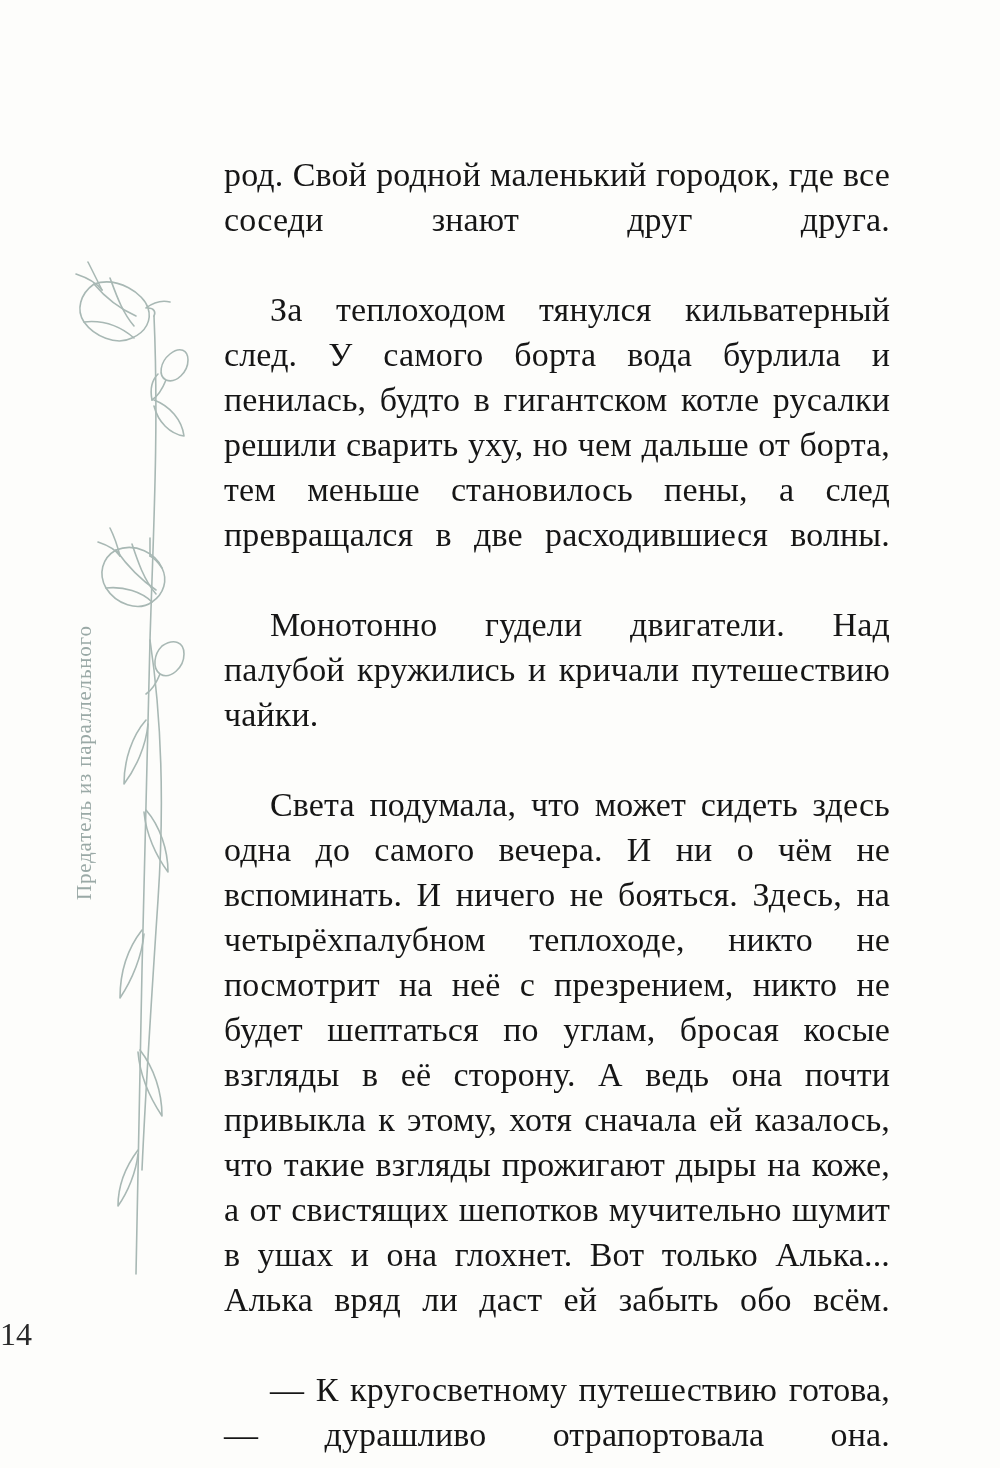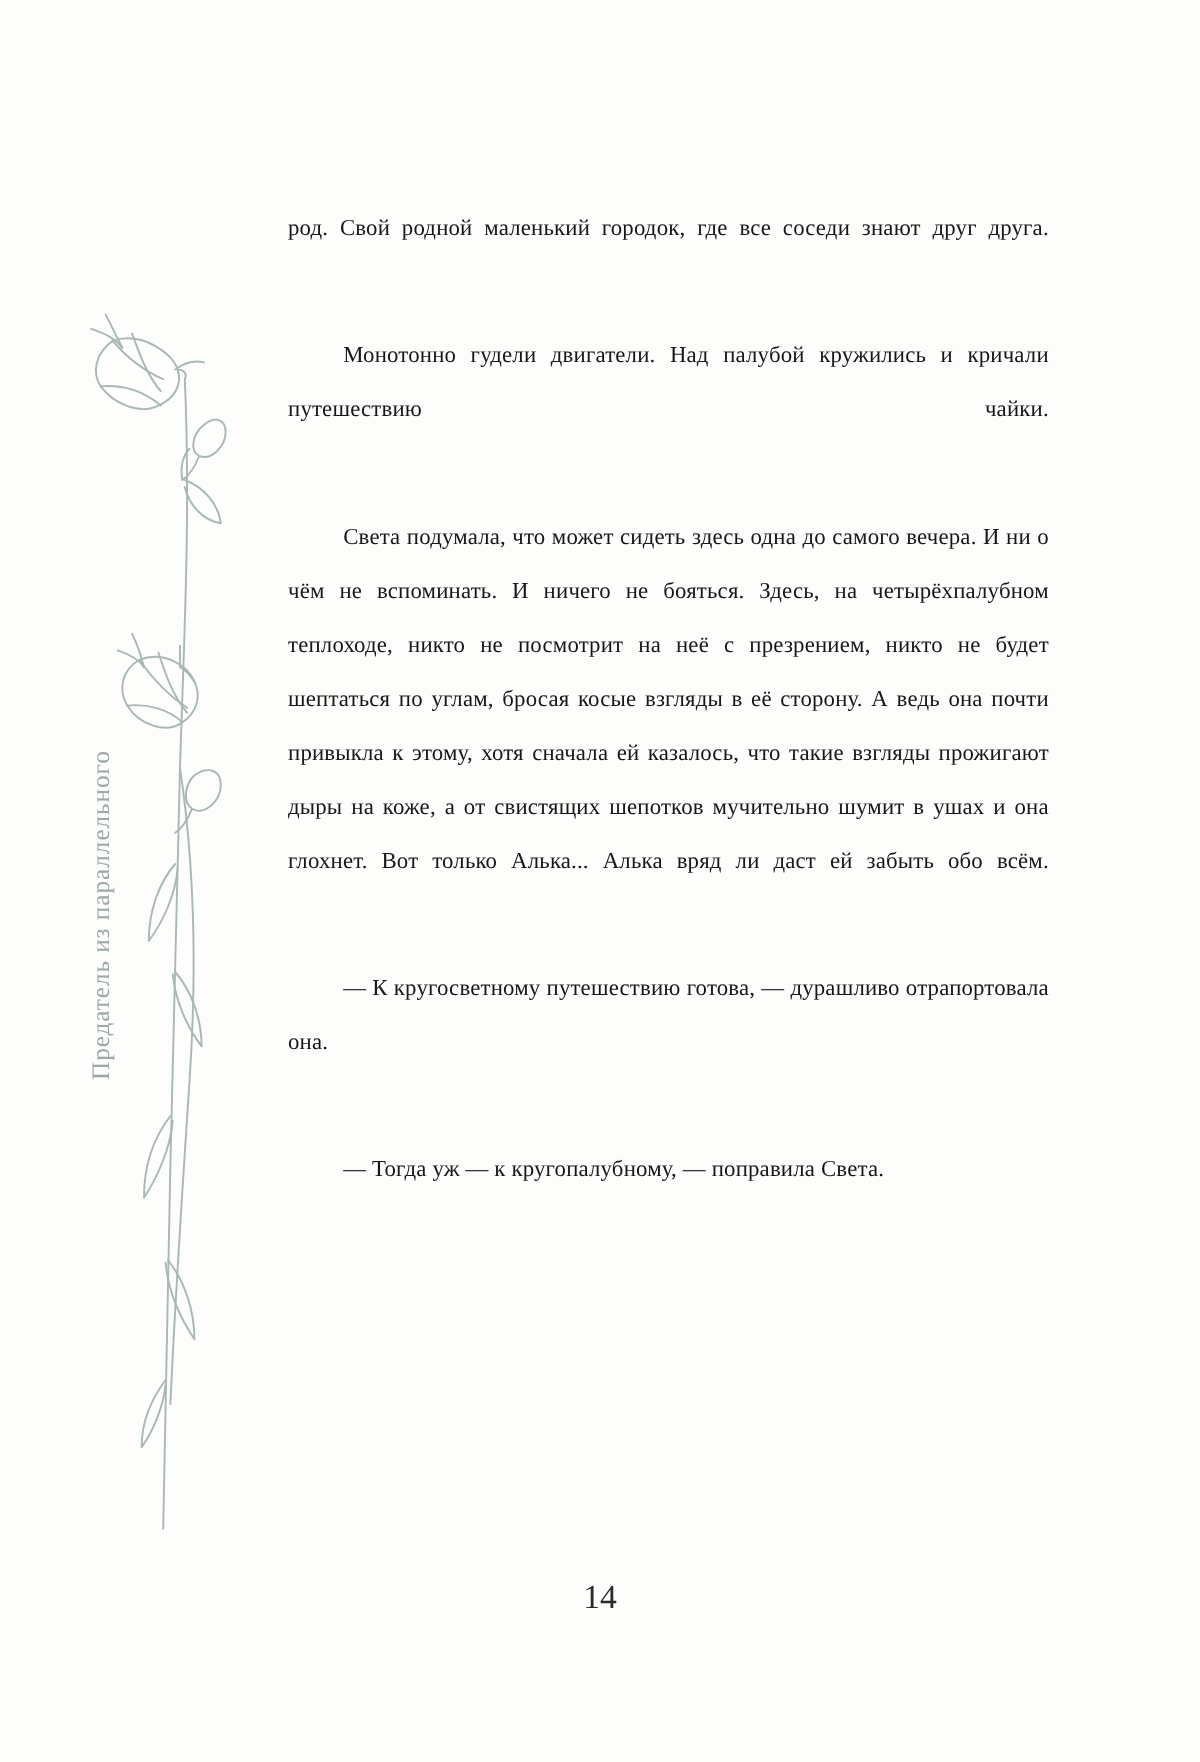--- a/index.html
+++ b/index.html
@@ -54,22 +54,22 @@
 
   
   .text-column {
     position: absolute;
     left: 224px;
     top: 152px;
     width: 666px;
   }
 
   .text-column p {
-    margin: 16px;
-    font-size: 19px;
+    margin: 0;
+    font-size: 34px;
     line-height: 45px;
     text-align: justify;
     text-justify: inter-word;
     letter-spacing: 0.15px;
     color: #161616;
     font-family: "Liberation Serif", serif;
   }
   .text-column p.indent {
     text-indent: 46px;
   }
@@ -82,22 +82,22 @@
     content: "";
     display: inline-block;
     width: 100%;
   }
 
   .folio {
     position: absolute;
     left: 0;
     right: 0;
     top: 1316px;
-    text-align: center;
-    font-size: 28px;
+    text-align: left;
+    font-size: 32px;
     color: #2a2a2a;
     font-family: "Liberation Serif", serif;
   }
 </style>
 </head>
 <body>
 
 <div class="page">
 
   <div class="ornament">
@@ -142,20 +142,21 @@
       <path d="M80 900 C 68 916, 60 936, 60 956 C 70 942, 78 922, 80 904"></path>
 
       <path d="M92 390 C 104 470, 106 560, 100 650 C 94 740, 88 830, 84 920"></path>
     </svg>
   </div>
 
   <div class="running-title">Предатель из параллельного</div>
 
   <div class="text-column">
     <p>род. Свой родной маленький городок, где все соседи знают друг друга.</p>
+    <p class="indent">За теплоходом тянулся кильватерный след. У самого борта вода бурлила и пенилась, будто в гигантском котле русалки решили сварить уху, но чем дальше от борта, тем меньше становилось пены, а след превращался в две расходившиеся волны.</p>
     <p class="indent">Монотонно гудели двигатели. Над палубой кружились и кричали путешествию чайки.</p>
     <p class="indent">Света подумала, что может сидеть здесь одна до самого вечера. И ни о чём не вспоминать. И ничего не бояться. Здесь, на четырёхпалубном теплоходе, никто не посмотрит на неё с презрением, никто не будет шептаться по углам, бросая косые взгляды в её сторону. А ведь она почти привыкла к этому, хотя сначала ей казалось, что такие взгляды прожигают дыры на коже, а от свистящих шепотков мучительно шумит в ушах и она глохнет. Вот только Алька... Алька вряд ли даст ей забыть обо всём.</p>
     <p class="indent">— К кругосветному путешествию готова, — дурашливо отрапортовала она.</p>
     <p class="indent">— Тогда уж — к кругопалубному, — поправила Света.</p>
   </div>
 
   <div class="folio">14</div>
 
 </div>
 

